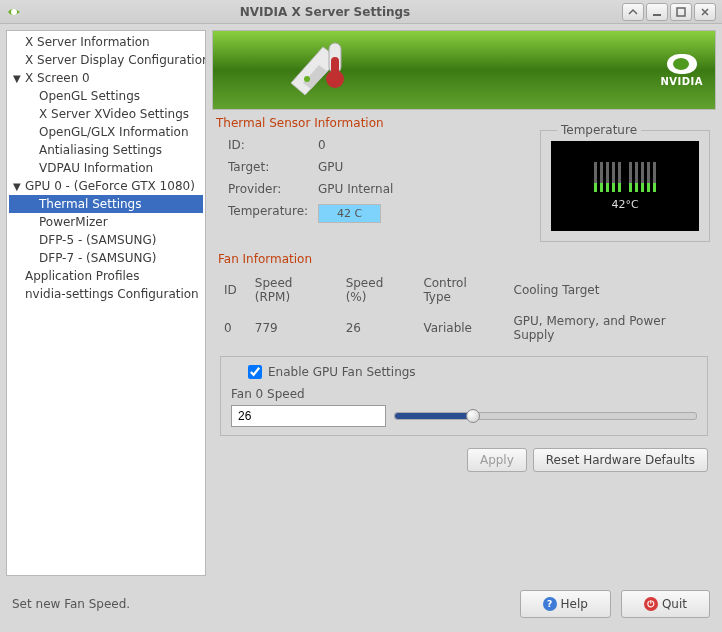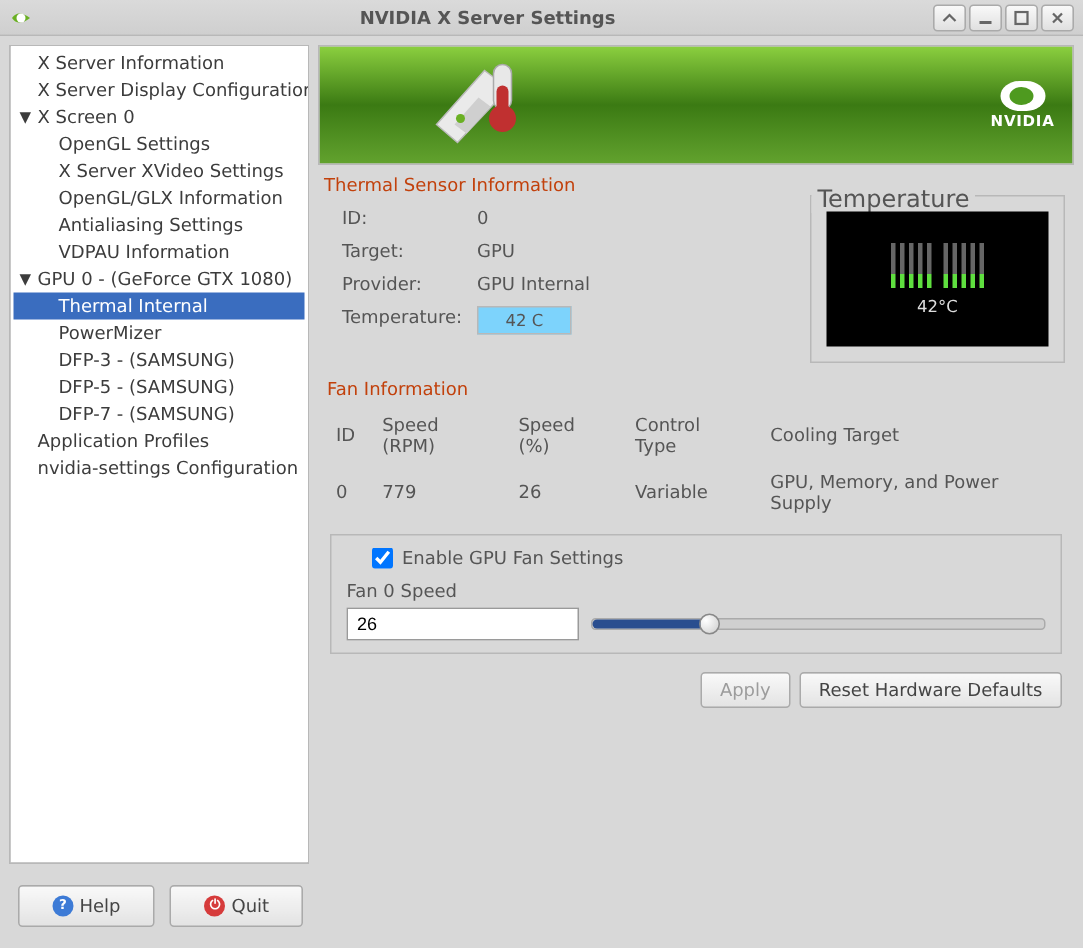--- a/index.html
+++ b/index.html
@@ -130,24 +130,24 @@
 }
 .temp-box {
   border: 1px solid #b8b8b8;
   position: relative;
   padding: 10px 10px 10px 10px;
   width: 170px;
   margin-top: -4px;
 }
 .temp-box-label {
   position: absolute;
-  top: -8px; left: 0;
+  top: -8px; left: 16px;
   background: #d8d8d8;
   padding: 0 4px;
-  font-size: 16px;
+  font-size: 12px;
   color: #555;
 }
 .temp-display {
   background: #000;
   height: 90px;
   display: flex;
   flex-direction: column;
   align-items: center;
   justify-content: center;
   position: relative;
@@ -282,23 +282,22 @@
           </div>
           <div class="tree-item level1"><span>OpenGL Settings</span></div>
           <div class="tree-item level1"><span>X Server XVideo Settings</span></div>
           <div class="tree-item level1"><span>OpenGL/GLX Information</span></div>
           <div class="tree-item level1"><span>Antialiasing Settings</span></div>
           <div class="tree-item level1"><span>VDPAU Information</span></div>
           <div class="tree-item expandable">
             <span class="arrow">▼</span>
             <span>GPU 0 - (GeForce GTX 1080)</span>
           </div>
-          <div class="tree-item level1 selected"><span>Thermal Internal</span></div>
+          <div class="tree-item level1 selected"><span>Thermal Settings</span></div>
           <div class="tree-item level1"><span>PowerMizer</span></div>
-          <div class="tree-item level1"><span>DFP-3 - (SAMSUNG)</span></div>
           <div class="tree-item level1"><span>DFP-5 - (SAMSUNG)</span></div>
           <div class="tree-item level1"><span>DFP-7 - (SAMSUNG)</span></div>
           <div class="tree-item"><span>Application Profiles</span></div>
           <div class="tree-item"><span>nvidia-settings Configuration</span></div>
         </div>
 
       <div class="right-panel">
         <div class="banner">
           <div class="banner-icon">
             <svg width="80" height="64" viewBox="0 0 80 64">
@@ -402,20 +401,21 @@
               </div>
             <div class="btn">
                 <span>Reset Hardware Defaults</span>
               </div>
           </div>
         </div>
       </div>
     </div>
 
     <div class="status-bar">
+      <span class="status-text">Set new Fan Speed.</span>
       <div style="display:flex; gap:10px;">
         <div class="btn" style="padding:6px 22px">
           <span class="icon-circle help-icon">?</span>
           <span>Help</span>
         </div>
         <div class="btn" style="padding:6px 22px">
           <span class="icon-circle quit-icon">⏻</span>
           <span>Quit</span>
         </div>
       </div>

